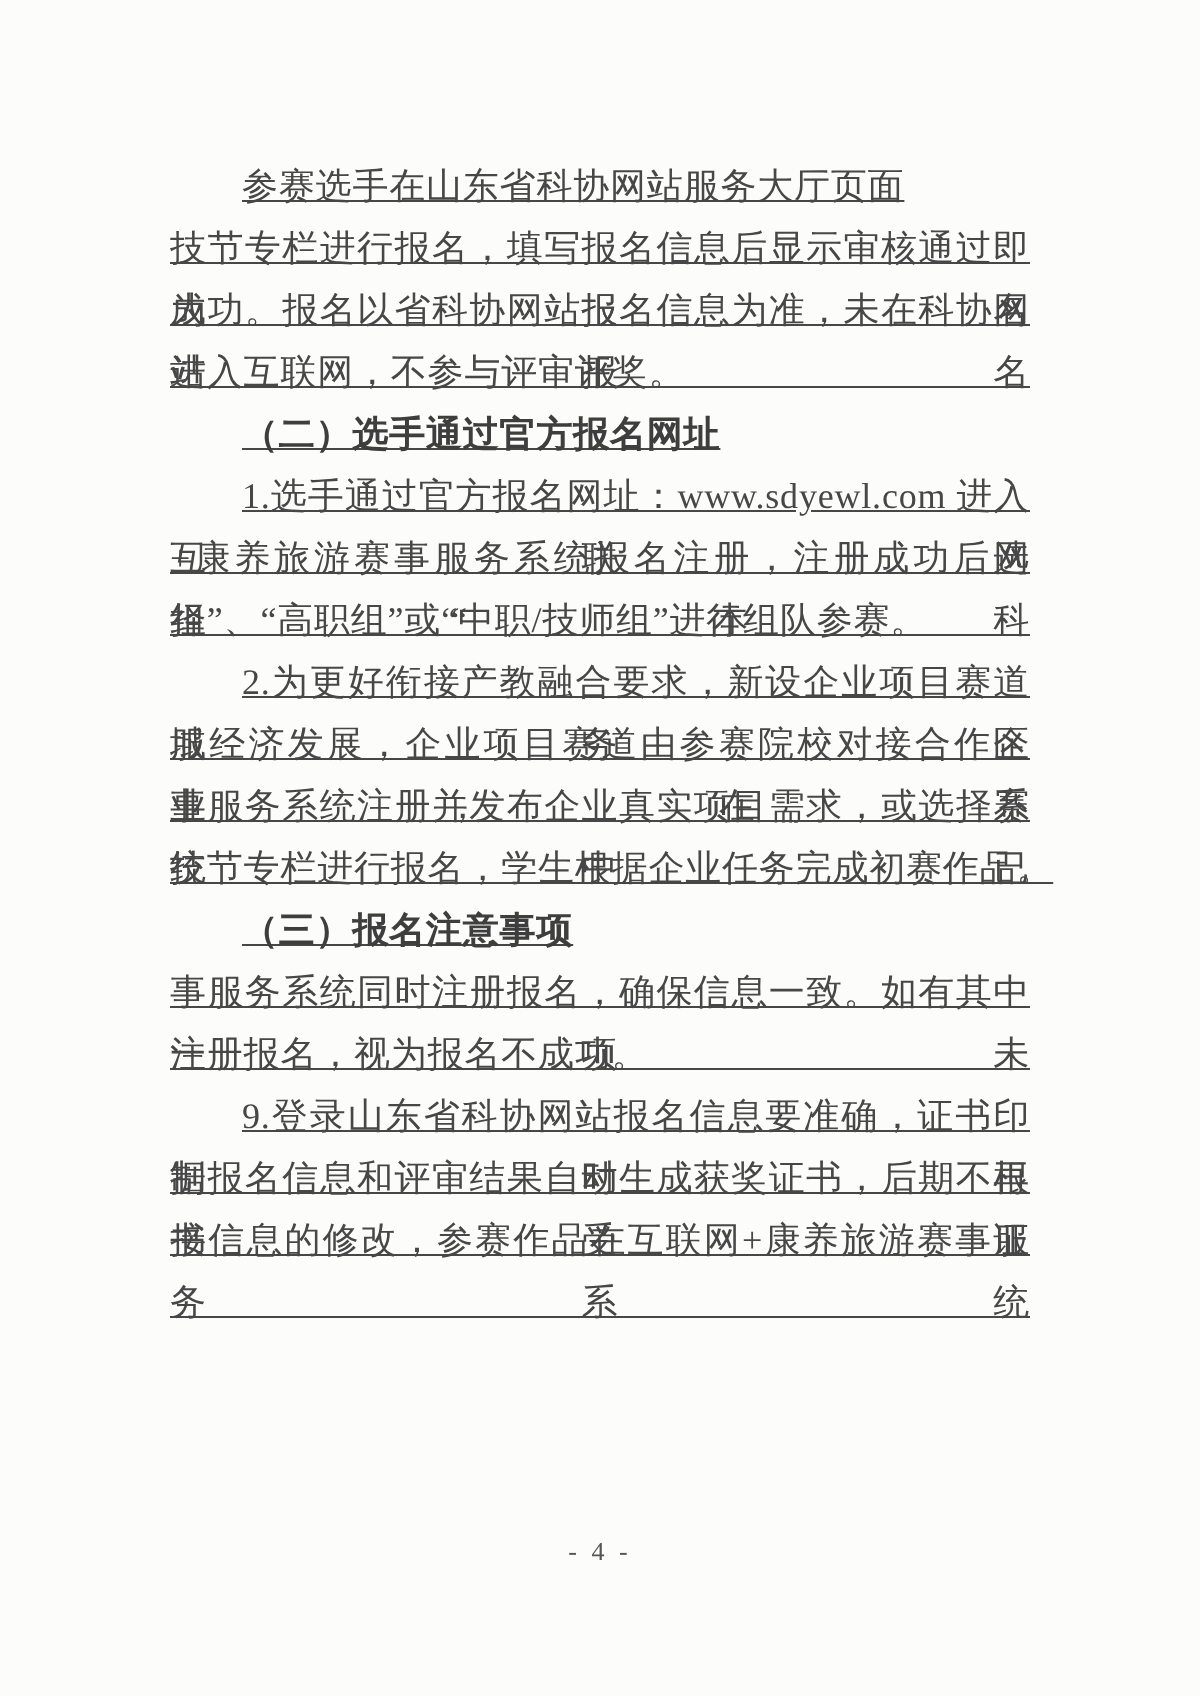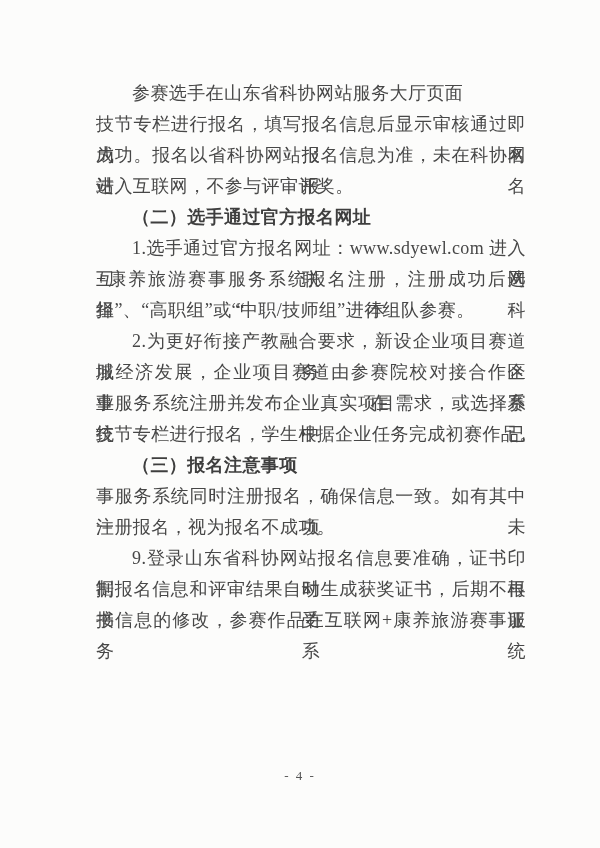--- a/index.html
+++ b/index.html
@@ -14,26 +14,27 @@
     font-family: "Liberation Serif", "DejaVu Serif", serif;
     overflow: hidden;
   }
   .page {
     position: absolute;
     inset: 0;
     background: #fcfcfb;
   }
   .content {
     position: absolute;
-    left: 96px;
+    left: 85px;
     top: 78px;
     width: 430px;
     color: #474747;
     font-size: 18px;
     letter-spacing: 0.4px;
+    text-decoration: underline;
   }
   .ln {
     height: 31px;
     line-height: 31px;
     white-space: nowrap;
     overflow: visible;
   }
   .just {
     white-space: normal;
     text-align: justify;

